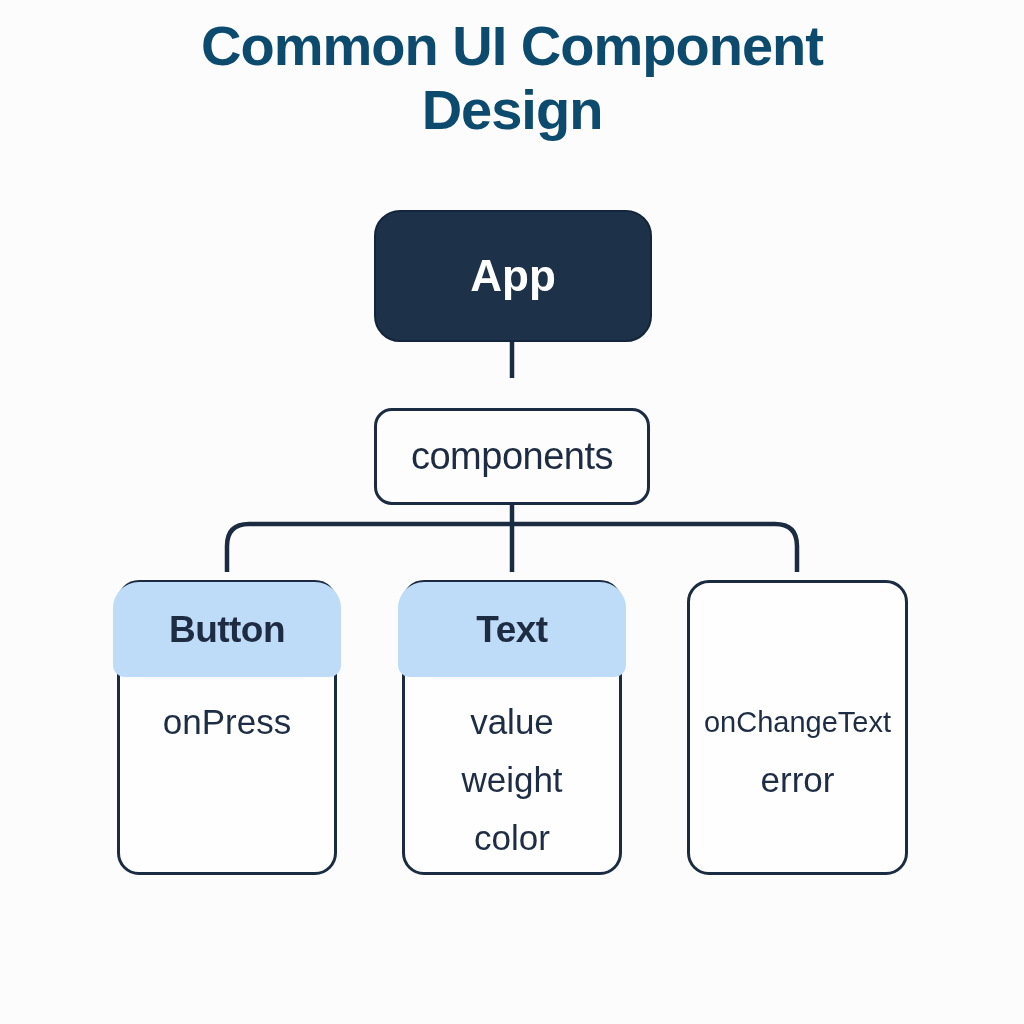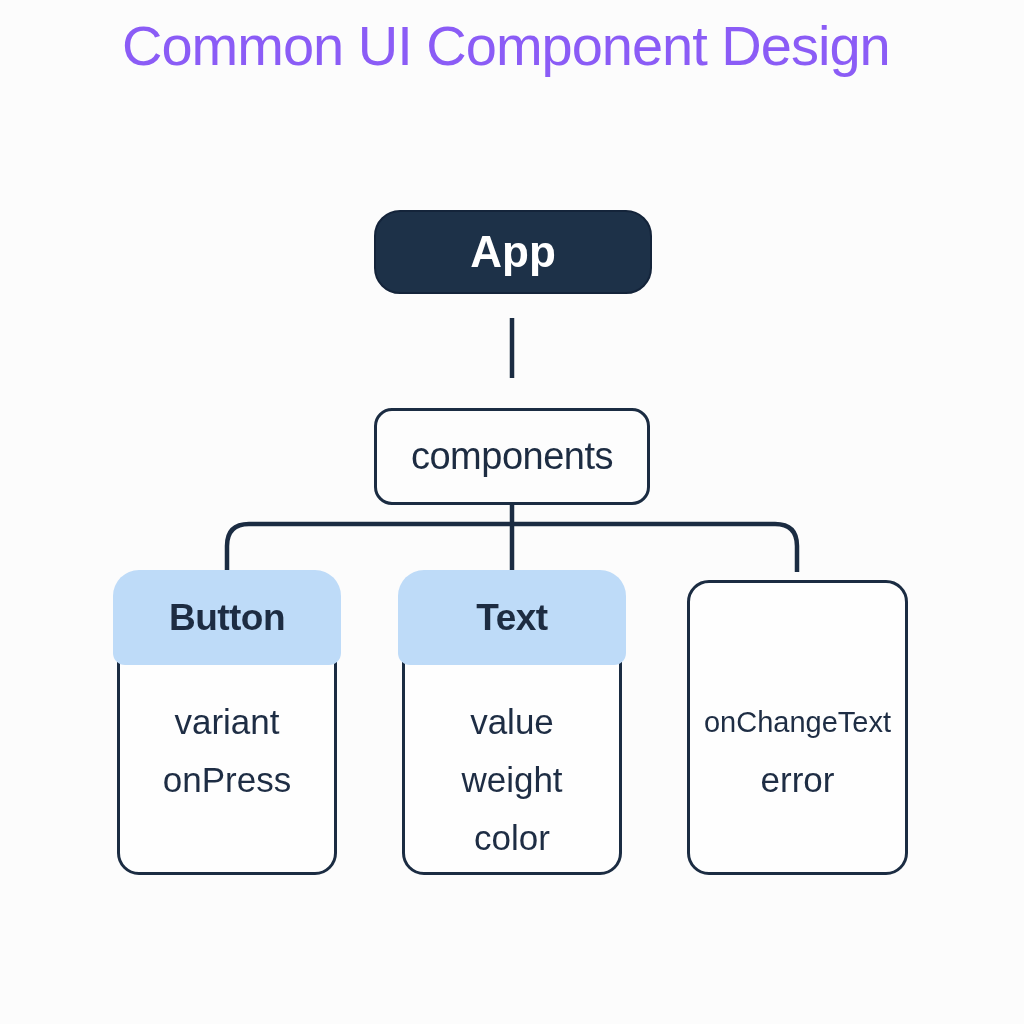--- a/index.html
+++ b/index.html
@@ -13,35 +13,35 @@
     width: 1024px;
     height: 1024px;
     background: #fcfcfc;
     overflow: hidden;
   }
   .title {
     position: absolute;
     top: 14px;
     left: 122px;
     width: 780px;
-    text-align: left;
+    text-align: center;
     font-size: 56px;
     line-height: 64px;
-    font-weight: normal;
+    font-weight: bold;
     letter-spacing: -1px;
-    color: #8b5cf6;
+    color: #0c4a6e;
   }
   .connectors {
     position: absolute;
     left: 0; top: 0;
   }
   .node-app {
     position: absolute;
     left: 374px; top: 210px;
-    width: 278px; height: 84px;
+    width: 278px; height: 132px;
     background: #1d3148;
     border: 2px solid #14243a;
     border-radius: 26px;
     box-sizing: border-box;
     display: flex; align-items: center; justify-content: center;
     color: #ffffff;
     font-size: 44px;
     font-weight: bold;
   }
   .node-components {
@@ -70,21 +70,21 @@
   .card-body {
     position: absolute;
     left: 4px; right: 4px; top: 10px; bottom: 0;
     background: #fefefe;
     border: 3.5px solid #1b2c42;
     border-radius: 22px;
     box-sizing: border-box;
   }
   .card-header {
     position: absolute;
-    left: 0; right: 0; top: 0;
+    left: 0; right: 0; top: 12px;
     height: 95px;
     background: #bedbf8;
     border-radius: 26px 26px 12px 12px;
     display: flex; align-items: center; justify-content: center;
     color: #1d2c42;
     font-size: 37px;
     font-weight: bold;
     letter-spacing: -0.5px;
   }
   .card-props {
@@ -122,21 +122,20 @@
     <span>App</span>
   </div>
 
   <div class="node-components">
     <span>components</span>
   </div>
 
   <div class="card card-button">
     <div class="card-body">
       <div class="card-props">
-        <div class="prop">variant</div>
         <div class="prop">onPress</div>
       </div>
     </div>
     <div class="card-header">
       <span>Button</span>
     </div>
   </div>
 
   <div class="card card-text">
     <div class="card-body">

